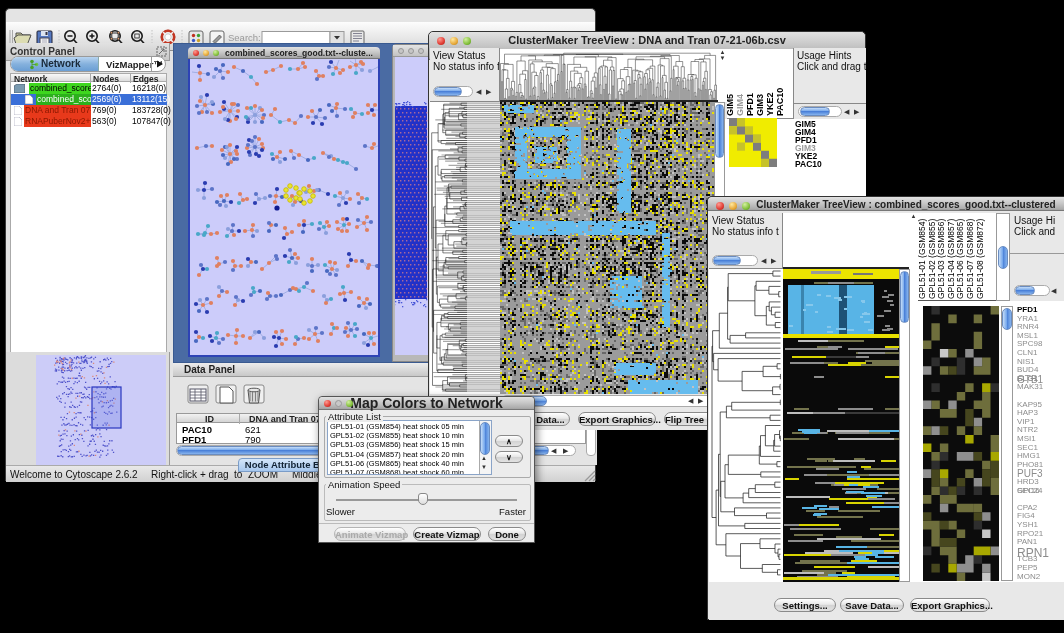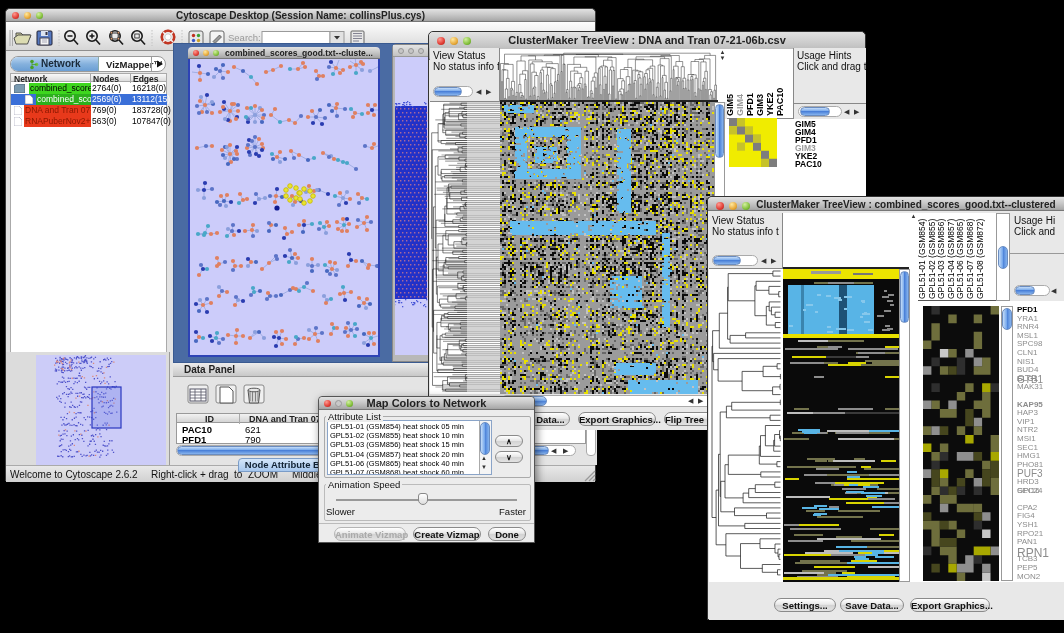--- a/index.html
+++ b/index.html
@@ -12,26 +12,20 @@
 .sbtrack{position:absolute;background:#fff;border:1px solid #aaa;border-radius:6px}
 .sbthumbh{position:absolute;background:linear-gradient(#c4dcf8,#76a8ec 45%,#4a80d8 50%,#86b4ee);border-radius:5px;border:1px solid #6a8cc0}
 .sbthumbv{position:absolute;background:linear-gradient(90deg,#c4dcf8,#76a8ec 45%,#4a80d8 50%,#86b4ee);border-radius:5px;border:1px solid #6a8cc0}
 .arrbox{position:absolute;color:#333;text-align:center;font-size:7px}
 .pane{position:absolute;background:#e8e8e8}
 .whitepane{position:absolute;background:#fff}
 svg{position:absolute;left:0;top:0}
 </style></head>
 <body>
 <div class="abs" style="left:5px;top:8px;width:591px;height:473px;background:#e4e4e4;border-radius:5px 5px 0 0;border:1px solid #3c3c3c;border-bottom:1px solid #555">
-    <div class="abs tb" style="left:0;top:0;width:100%;height:13px;border-radius:5px 5px 0 0">
-      <div class="titletext" style="font-size:10px;line-height:13px">Cytoscape Desktop (Session Name: collinsPlus.cys)</div>
-      <div class="light" style="left:6px;top:3px;width:7px;height:7px;background:radial-gradient(circle at 35% 30%,#ff9a90,#e03c34 60%,#a02018)"></div>
-      <div class="light" style="left:18px;top:3px;width:7px;height:7px;background:radial-gradient(circle at 35% 30%,#ffe9a0,#e8a93a 60%,#b07a10)"></div>
-      <div class="light" style="left:30px;top:3px;width:7px;height:7px;background:radial-gradient(circle at 35% 30%,#d2f0a0,#84c03c 60%,#4a8a14)"></div>
-    </div>
     <div class="abs" style="left:0;top:13px;width:100%;height:29px;background:linear-gradient(#fdfdfd,#e6e6e6 60%,#d6d6d6);border-bottom:1px solid #8e8e8e"></div>
     <svg class="abs" style="left:0;top:13px" width="591" height="29" viewBox="0 0 591 29">
       <g transform="translate(0 3)">
         <path d="M4 5v16 M6.5 5v16" stroke="#aaa" stroke-width="1"></path>
         <path d="M10 8h5l2 2h7v3H10z" fill="#c8c89a" stroke="#444" stroke-width="0.9"></path>
         <path d="M8 13l4-3h13l-3.5 9H10z" fill="#dcdcb2" stroke="#444" stroke-width="0.9"></path>
         <rect x="31" y="6" width="15" height="14" rx="1" fill="#5578c0" stroke="#223"></rect>
         <rect x="35" y="6" width="7" height="5" fill="#dce4f0"></rect>
         <rect x="39.5" y="7" width="2" height="3" fill="#334"></rect>
         <rect x="34" y="13" width="9" height="7" fill="#f4f4f4" stroke="#445"></rect>
@@ -68,20 +62,27 @@
         <rect x="204" y="6" width="14" height="14" rx="2" fill="#f4f4f4" stroke="#666"></rect>
         <path d="M207 16.5l6.5-6.5 2 2-6.5 6.5z" fill="#999" stroke="#333" stroke-width="0.6"></path>
         <text x="222" y="15.5" font-size="9.5" fill="#9a9a9a">Search:</text>
         <rect x="256" y="6.5" width="68" height="13" fill="#fff" stroke="#9a9a9a"></rect>
         <rect x="324" y="6.5" width="14" height="13" fill="#e2e2e2" stroke="#9a9a9a"></rect>
         <path d="M328 11h6l-3 3.6z" fill="#333"></path>
         <rect x="345" y="6" width="13" height="14" rx="1" fill="#e8e8e8" stroke="#666"></rect>
         <path d="M347 8.5h9M347 11h9M347 13.5h9M347 16h6" stroke="#778" stroke-width="0.9"></path>
       </g>
     </svg>
+    <div class="abs" style="left:0;top:34px;width:164px;height:18px;background:linear-gradient(#e2e2e2,#c8c8c8);border-bottom:1px solid #9a9a9a;border-right:1px solid #9a9a9a">
+      <div style="position:absolute;left:4px;top:3px;font-size:10px;font-weight:bold;color:#333">Control Panel</div>
+      <svg style="position:absolute;left:150px;top:3px" width="11" height="11">
+        <rect x="1" y="1" width="9" height="9" fill="none" stroke="#666" stroke-dasharray="2 1"></rect>
+        <path d="M3 8L8 3M8 3h-3M8 3v3" stroke="#666" fill="none"></path>
+      </svg>
+    </div>
     <div class="abs" style="left:4px;top:47px;width:156px;height:16px;background:#fff;border:1px solid #9a9a9a;border-radius:8px">
       <div class="abs" style="left:0;top:0;width:88px;height:14px;background:linear-gradient(#b8d4f0,#85b1dd 50%,#6a9ed4);border-radius:7px 0 0 7px;border-right:1px solid #8aa">
         <svg style="position:absolute;left:18px;top:2px" width="10" height="11">
           <circle cx="3" cy="2.5" r="1.8" fill="#4aa028"></circle>
           <circle cx="3" cy="8.5" r="1.8" fill="#4aa028"></circle>
           <circle cx="7.5" cy="5.5" r="1.8" fill="#6ac048"></circle>
           <path d="M3 2.5v6M3 5.5h4.5" stroke="#4aa028" stroke-width="0.8" fill="none"></path>
         </svg>
         <div style="position:absolute;left:30px;top:1px;font-size:10px;font-weight:bold;color:#1a2a3a">Network</div>
       </div>
@@ -867,21 +868,21 @@
     <div style="position:absolute;left:309px;top:116.6px;font-size:8px;font-weight:normal;color:#8c8c8c">YRA1</div>
     <div style="position:absolute;left:309px;top:125.2px;font-size:8px;font-weight:normal;color:#8c8c8c">RNR4</div>
     <div style="position:absolute;left:309px;top:133.8px;font-size:8px;font-weight:normal;color:#8c8c8c">MSL1</div>
     <div style="position:absolute;left:309px;top:142.4px;font-size:8px;font-weight:normal;color:#8c8c8c">SPC98</div>
     <div style="position:absolute;left:309px;top:151.0px;font-size:8px;font-weight:normal;color:#8c8c8c">CLN1</div>
     <div style="position:absolute;left:309px;top:159.6px;font-size:8px;font-weight:normal;color:#8c8c8c">NIS1</div>
     <div style="position:absolute;left:309px;top:168.2px;font-size:8px;font-weight:normal;color:#8c8c8c">BUD4</div>
     <div style="position:absolute;left:309px;top:176.8px;font-size:8px;font-weight:bold;color:#8c8c8c">ELG1</div>
     <div style="position:absolute;left:309px;top:185.4px;font-size:8px;font-weight:normal;color:#8c8c8c">MAK31</div>
     <div style="position:absolute;left:309px;top:177px;font-size:10px;font-weight:normal;color:#8c8c8c">GTB1</div>
-    <div style="position:absolute;left:309px;top:202.6px;font-size:8px;font-weight:bold;color:#8c8c8c">KAP95</div>
+    <div style="position:absolute;left:309px;top:202.6px;font-size:8px;font-weight:normal;color:#8c8c8c">KAP95</div>
     <div style="position:absolute;left:309px;top:211.2px;font-size:8px;font-weight:normal;color:#8c8c8c">HAP3</div>
     <div style="position:absolute;left:309px;top:219.8px;font-size:8px;font-weight:normal;color:#8c8c8c">VIP1</div>
     <div style="position:absolute;left:309px;top:228.4px;font-size:8px;font-weight:normal;color:#8c8c8c">NTR2</div>
     <div style="position:absolute;left:309px;top:237.0px;font-size:8px;font-weight:normal;color:#8c8c8c">MSI1</div>
     <div style="position:absolute;left:309px;top:245.6px;font-size:8px;font-weight:normal;color:#8c8c8c">SEC1</div>
     <div style="position:absolute;left:309px;top:254.2px;font-size:8px;font-weight:normal;color:#8c8c8c">HMG1</div>
     <div style="position:absolute;left:309px;top:262.8px;font-size:8px;font-weight:normal;color:#8c8c8c">PHO81</div>
     <div style="position:absolute;left:309px;top:271.4px;font-size:10px;font-weight:normal;color:#8c8c8c">PUF3</div>
     <div style="position:absolute;left:309px;top:280.0px;font-size:8px;font-weight:normal;color:#8c8c8c">HRD3</div>
     <div style="position:absolute;left:309px;top:288.6px;font-size:8px;font-weight:normal;color:#8c8c8c">GPI16</div>
@@ -896,21 +897,21 @@
     <div style="position:absolute;left:309px;top:366.0px;font-size:8px;font-weight:normal;color:#8c8c8c">PEP5</div>
     <div style="position:absolute;left:309px;top:374.6px;font-size:8px;font-weight:normal;color:#8c8c8c">MON2</div>
     <div class="pane" style="left:1px;top:385px;width:356px;height:38px">
       <div class="aquabtn" style="left:65px;top:16px;width:62px;height:14px;font-size:9.5px;line-height:14px">Settings...</div>
       <div class="aquabtn" style="left:131px;top:16px;width:64px;height:14px;font-size:9.5px;line-height:14px">Save Data...</div>
       <div class="aquabtn" style="left:201px;top:16px;width:80px;height:14px;font-size:9.5px;line-height:14px">Export Graphics...</div>
     </div>
   </div>
 <div class="abs" style="left:318px;top:396px;width:217px;height:147px;background:#ececec;border-radius:4px 4px 0 0;border:1px solid #555;z-index:6;box-shadow:2px 3px 8px rgba(0,0,0,0.5)">
     <div class="abs tb" style="left:0;top:0;width:100%;height:13px;border-radius:4px 4px 0 0">
-      <div class="titletext" style="font-size:11px;line-height:13px">Map Colors to Network</div>
+      <div class="titletext" style="font-size:14px;line-height:13px">Map Colors to Network</div>
       <div class="light" style="left:5px;top:3px;width:7px;height:7px;background:radial-gradient(circle at 35% 30%,#ff9a90,#e03c34 60%,#a02018)"></div>
       <div class="light" style="left:16px;top:3px;width:7px;height:7px;background:#c8c8c8;border:1px solid #999"></div>
       <div class="light" style="left:27px;top:3px;width:7px;height:7px;background:radial-gradient(circle at 35% 30%,#d2f0a0,#84c03c 60%,#4a8a14)"></div>
     </div>
     <div style="position:absolute;left:7px;top:14px;font-size:9.5px;color:#111;background:#ececec;padding:0 2px;z-index:2">Attribute List</div>
     <div class="abs" style="left:5px;top:19px;width:207px;height:62px;border:1px solid #aaa;border-radius:2px"></div>
     <div class="abs" style="left:8px;top:23px;width:165px;height:55px;background:#fff;border:1px solid #8aa4c8;overflow:hidden;font-size:7.5px;padding:1px 0 0 2px;color:#000">
       <div style="height:9.2px;white-space:nowrap">GPL51-01 (GSM854) heat shock 05 min</div>
       <div style="height:9.2px;white-space:nowrap">GPL51-02 (GSM855) heat shock 10 min</div>
       <div style="height:9.2px;white-space:nowrap">GPL51-03 (GSM856) heat shock 15 min</div>

